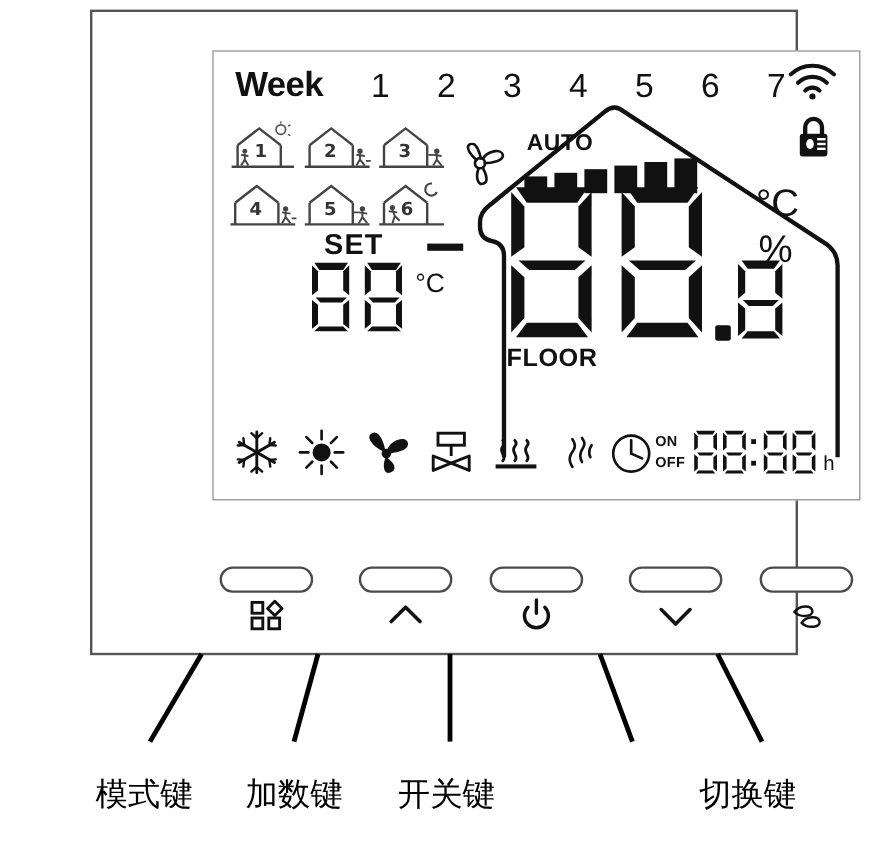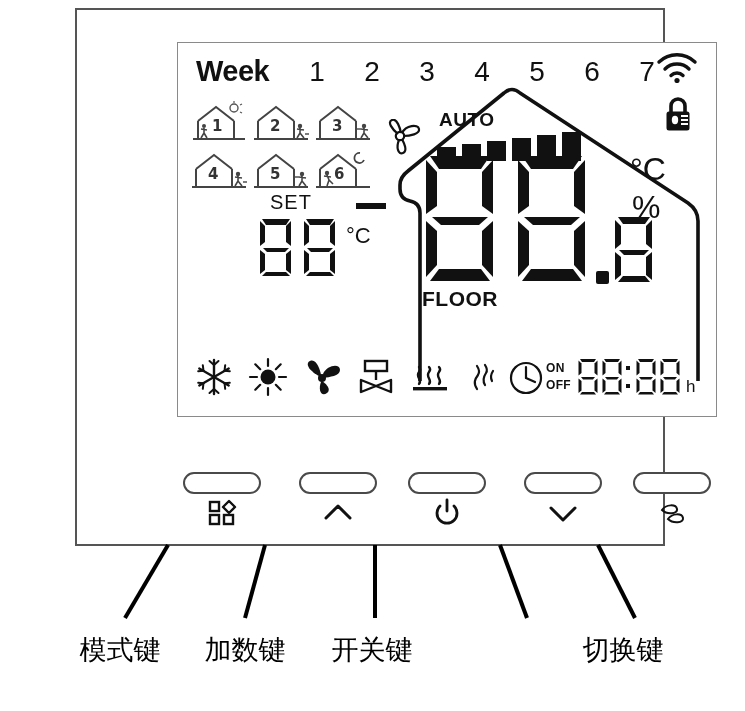--- a/index.html
+++ b/index.html
@@ -110,22 +110,22 @@
     position: absolute;
     left: 60px;
     top: 148px;
     width: 160px;
     height: 100px;
   }
   #set-label {
     position: absolute;
     left: 32px;
     top: 0px;
-    font-size: 20px;
-    font-weight: normal;
+    font-size: 24px;
+    font-weight: bold;
     letter-spacing: 1px;
   }
   #set-minus {
     position: absolute;
     left: 118px;
     top: 12px;
     width: 30px;
     height: 6px;
     background: #111111;
   }
@@ -311,21 +311,21 @@
   
   #captions {
     position: absolute;
     left: 0px;
     top: 632px;
     width: 745px;
     height: 46px;
   }
   .caption {
     position: absolute;
-    top: 0px;
+    top: 12px;
     width: 150px;
     text-align: center;
     font-family: "DejaVu Sans", sans-serif;
     font-size: 27px;
     color: #000000;
     white-space: nowrap;
   }
 </style>
 </head>
 <body>

